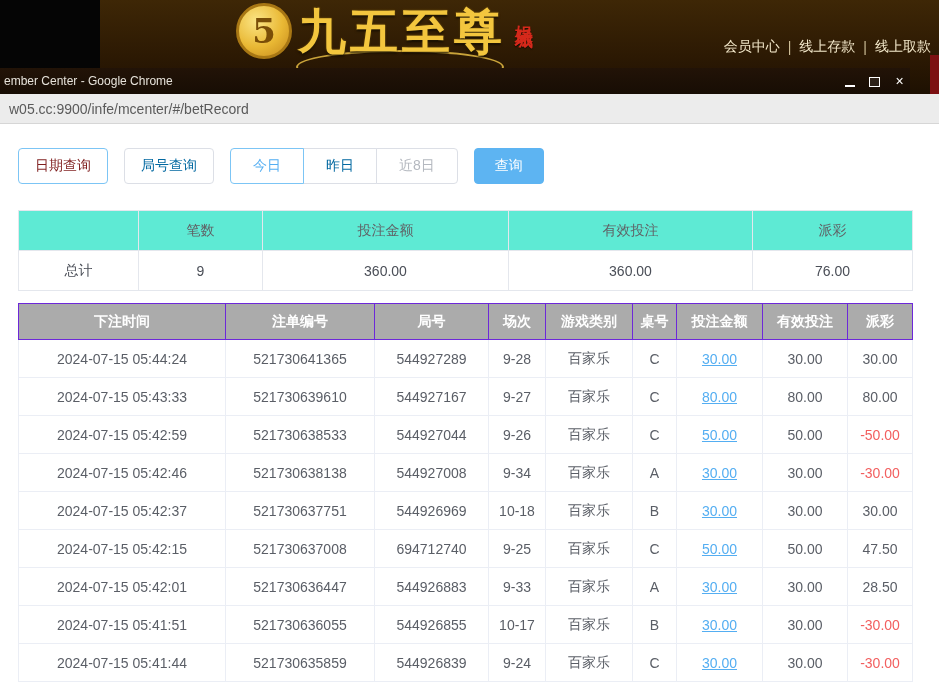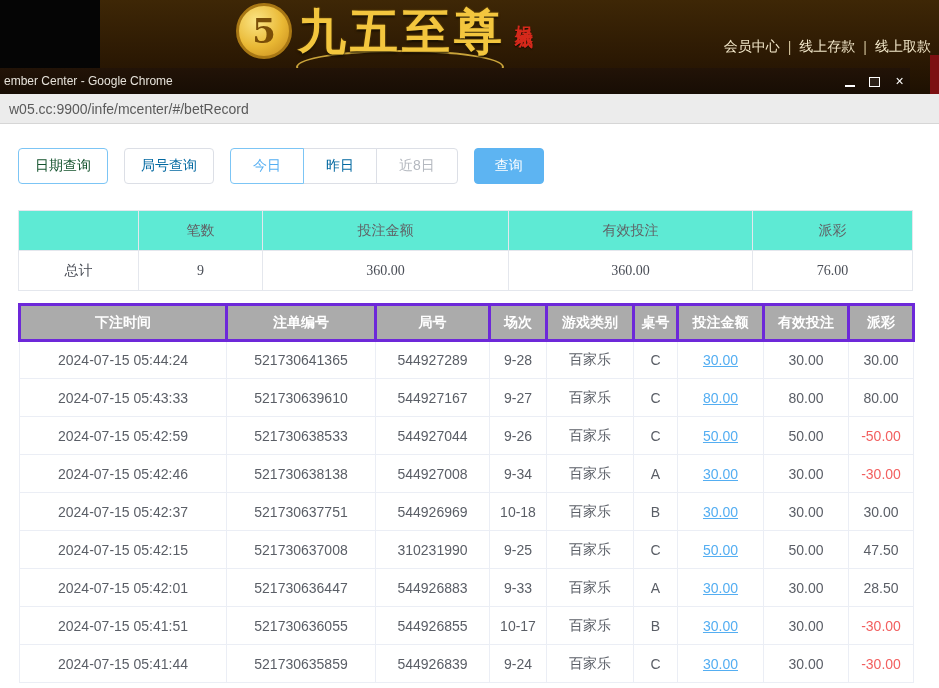--- a/index.html
+++ b/index.html
@@ -45,44 +45,44 @@
                 border-bottom:1px solid #d6d6d6; display:flex; align-items:center; padding-left:9px;
                 color:#5a5a5a; font-size:14px; }
 
   
   .content { position:absolute; top:124px; left:0; width:939px; bottom:0; background:#fff;
              padding:24px 18px 0 18px; }
 
   .filter-row { display:flex; align-items:center; height:36px; margin-bottom:26px; }
   .btn { height:36px; border:1px solid #dcdfe6; border-radius:4px; background:#fff; color:#0369a1;
          font-size:14px; padding:0 16px; cursor:pointer; display:inline-flex; align-items:center; }
-  .btn-blue-outline { border-color:#7cc5f5; color:#14532d; }
+  .btn-blue-outline { border-color:#7cc5f5; color:#7f1d1d; }
   .mr { margin-right:16px; }
   .date-box { height:36px; width:231px; border:1px solid #dcdfe6; border-radius:4px; display:flex;
               align-items:center; padding:0 10px; color:#606266; font-size:14px; cursor:pointer; }
   .cal-icon { width:14px; height:13px; border:1px solid #999; border-radius:2px; margin-right:8px;
               position:relative; flex:0 0 auto; }
   .cal-icon:before { content:""; position:absolute; top:2px; left:0; right:0; height:2px; background:#999; }
   .btn-group { display:inline-flex; }
   .btn-group .btn { border-radius:0; margin-left:-1px; padding:8px 22px; }
   .btn-group .btn:first-child { border-radius:4px 0 0 4px; margin-left:0; }
   .btn-group .btn:last-child { border-radius:0 4px 4px 0; }
   .btn-group .active { border-color:#7cc5f5; color:#54aef2; position:relative; z-index:1; }
   .btn-group .dim { color:#b4b8bf; }
   .btn-primary { background:#5db4f2; border-color:#5db4f2; color:#fff; padding:0 20px; }
 
   table { border-collapse:collapse; table-layout:fixed; width:894px; font-size:14px; }
 
   .summary-table th { background:#5eead4; color:#606266; font-weight:normal; height:40px;
                       border:1px solid #e4e7ed; text-align:center; }
-  .summary-table td { height:40px; border:1px solid #e4e7ed; text-align:center; color:#4a4e57; background:#fff;font-family:Liberation Serif, serif; }
+  .summary-table td { height:40px; border:1px solid #e4e7ed; text-align:center; color:#4a4e57; background:#fff; }
   .summary-table { margin-bottom:12px; }
 
   .bet-table th { background:#ababab; color:#fff; font-weight:bold; height:36px; text-align:center;
-                  border:3px solid #6d28d9; }
+                  border:1px solid #6d28d9; }
   .bet-table td { height:38px; border:1px solid #ebeef5; text-align:center; color:#5a5e66; background:#fff; }
   .bet-table a.bet-link { color:#54aef2; text-decoration:underline; cursor:pointer; }
   .bet-table td.neg { color:#f25f5f; }
 </style>
 </head>
 <body>
 
 <div class="screen">
 
   <div class="banner">
@@ -238,21 +238,21 @@
             <td>10-18</td>
             <td>百家乐</td>
             <td>B</td>
             <td><a class="bet-link">30.00</a></td>
             <td>30.00</td>
             <td>30.00</td>
           </tr>
           <tr>
             <td>2024-07-15 05:42:15</td>
             <td>521730637008</td>
-            <td>310231990</td>
+            <td>694712740</td>
             <td>9-25</td>
             <td>百家乐</td>
             <td>C</td>
             <td><a class="bet-link">50.00</a></td>
             <td>50.00</td>
             <td>47.50</td>
           </tr>
           <tr>
             <td>2024-07-15 05:42:01</td>
             <td>521730636447</td>

